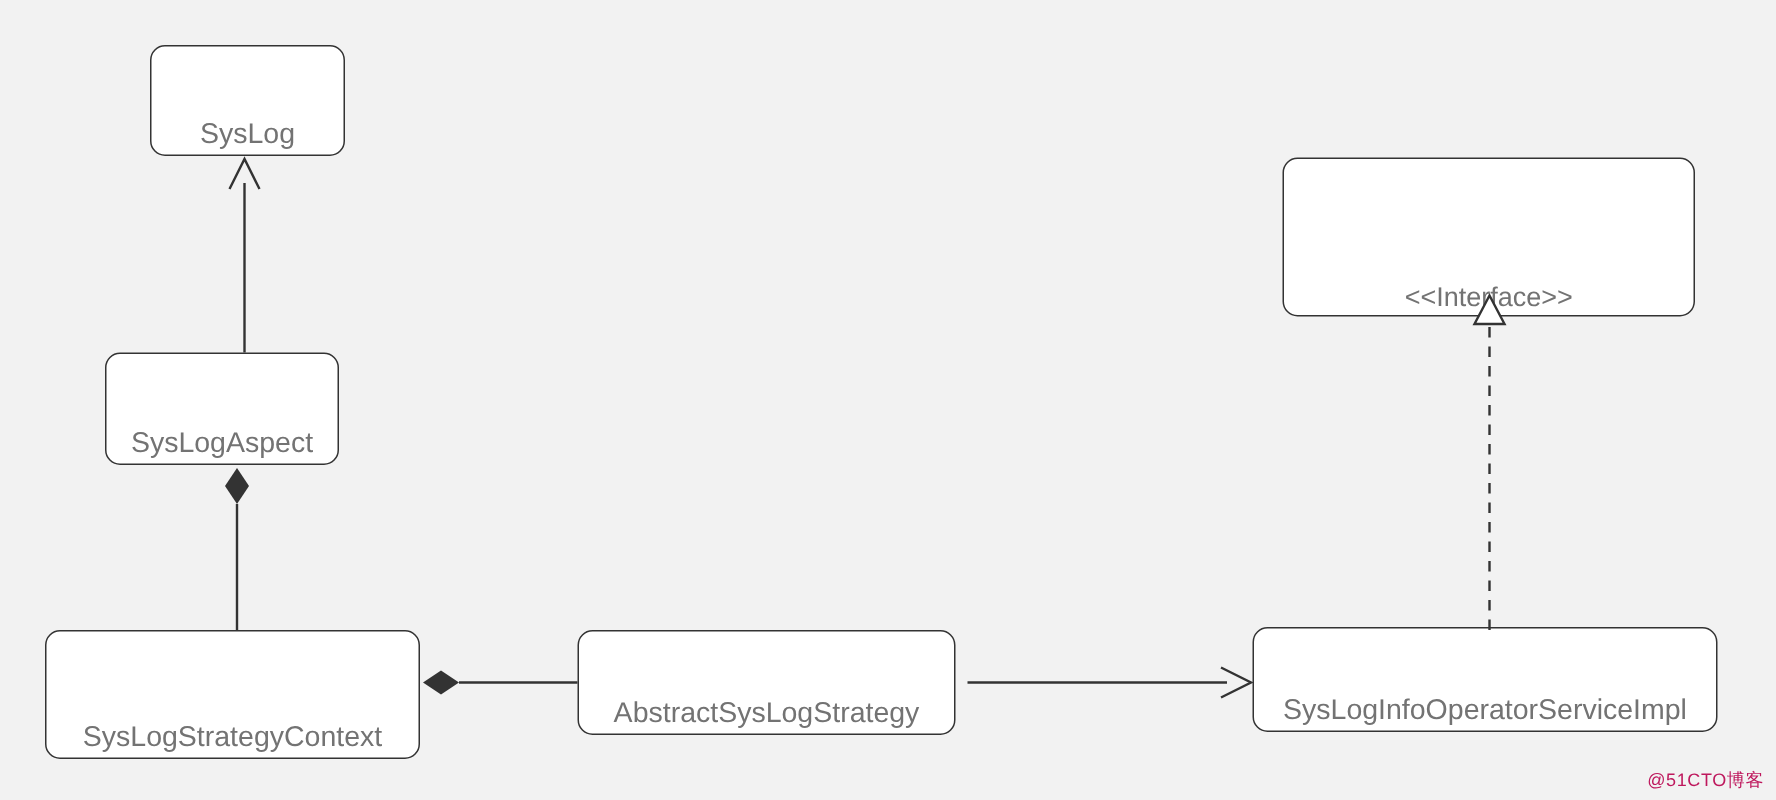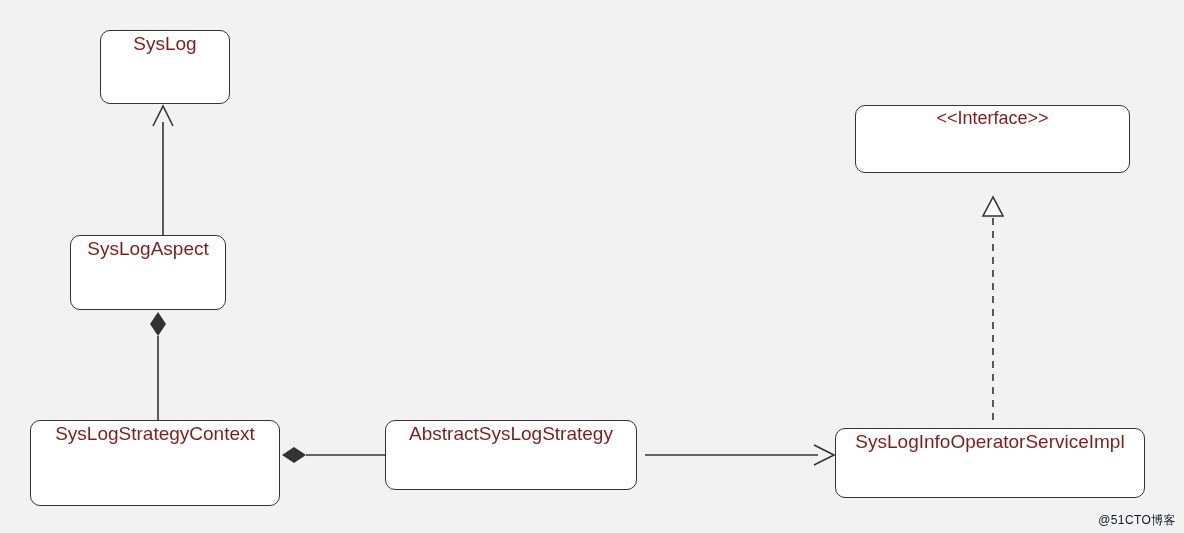--- a/index.html
+++ b/index.html
@@ -12,40 +12,40 @@
       overflow: hidden;
     }
     .diagram-box {
       position: absolute;
       background: #ffffff;
       border: 1.5px solid #333333;
       border-radius: 10px;
       display: flex;
       flex-direction: column;
       align-items: center;
-      justify-content: flex-start;
-      color: #7f1d1d;
+      justify-content: flex-end;
+      color: #737373;
       font-size: 19px;
       text-align: center;
       line-height: 1.35;
     }
     .stereotype { font-size: 18px; }
     svg.connectors {
       position: absolute;
       top: 0; left: 0;
       width: 1184px;
       height: 533px;
       pointer-events: none;
     }
     .watermark {
       position: absolute;
       right: 8px;
       bottom: 4px;
       font-size: 12px;
-      color: #0f172a;
+      color: #be185d;
       letter-spacing: 0.4px;
     }
     .hollow-fill { fill: #ffffff; }
     .solid-fill { fill: #333333; }
     .stroke-line { stroke: #333333; stroke-width: 1.6; fill: none; }
     .dashed { stroke-dasharray: 7 6; }
   </style>
 </head>
 <body>
 
@@ -58,25 +58,25 @@
 </div>
 
 <div class="diagram-box" style="left:30px; top:420px; width:250px; height:86px;">
   <span>SysLogStrategyContext</span>
 </div>
 
 <div class="diagram-box" style="left:385px; top:420px; width:252px; height:70px;">
   <span>AbstractSysLogStrategy</span>
 </div>
 
-<div class="diagram-box" style="left:835px; top:428px; width:310px; height:70px;">
+<div class="diagram-box" style="left:835px; top:418px; width:310px; height:70px;">
   <span>SysLogInfoOperatorServiceImpl</span>
 </div>
 
-<div class="diagram-box" style="left:855px; top:105px; width:275px; height:68px;">
+<div class="diagram-box" style="left:855px; top:105px; width:275px; height:106px;">
   <span class="stereotype">&lt;&lt;Interface&gt;&gt;</span>
 </div>
 
 <svg class="connectors" viewBox="0 0 1184 533">
 
   <g>
     <line class="stroke-line" x1="163" y1="235" x2="163" y2="122"></line>
     <polyline class="stroke-line" points="153,126 163,106 173,126"></polyline>
   </g>
 

